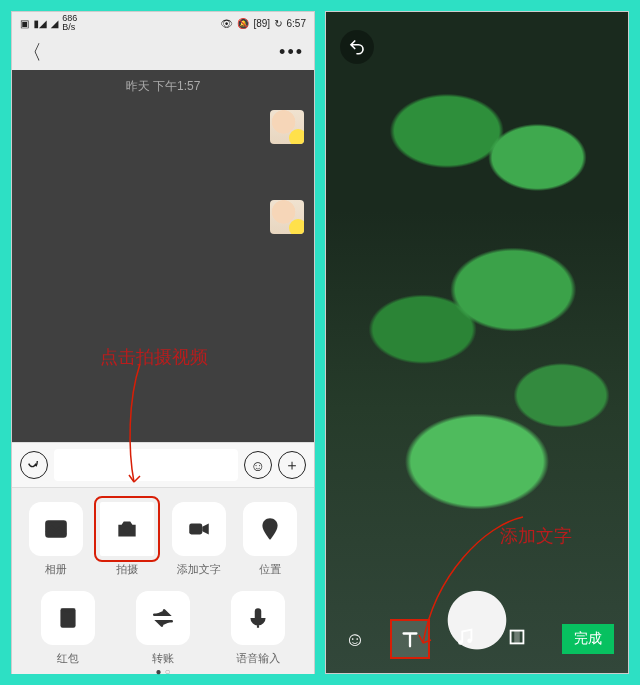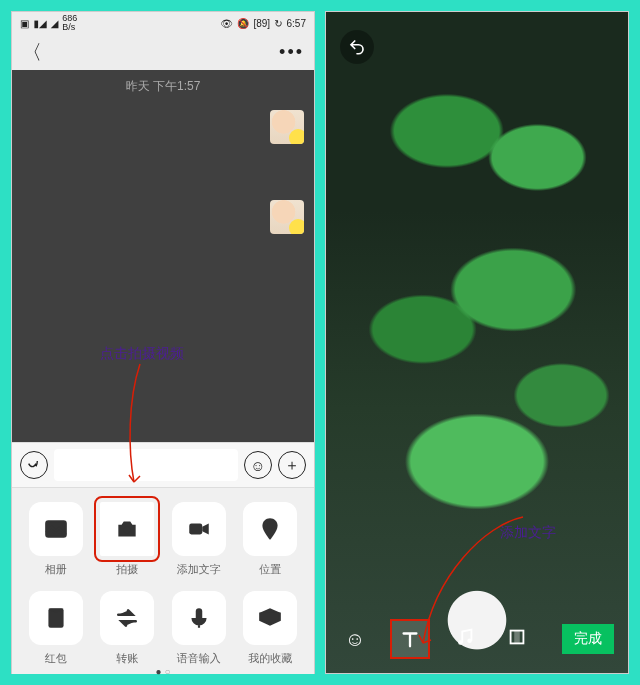--- a/index.html
+++ b/index.html
@@ -49,21 +49,21 @@
   }
   .avatar-msg::after{
     content:""; position:absolute; right:-3px; bottom:-3px;
     width:18px;height:18px;border-radius:50%;
     background:#ffe14a;
   }
   .avatar1 { top: 40px; }
   .avatar2 { top: 130px; }
 
   .annotation-left {
-    position:absolute; color:#4c1d95; font-size:14px;
+    position:absolute; color:#b91c1c; font-size:18px;
   }
   .ann1 { left: 100px; top: 345px; }
   .ann1-svg { position:absolute; left:120px; top:360px; pointer-events:none;}
 
   .input-bar {
     height: 46px; background:#f7f7f7; border-top:1px solid #ddd; border-bottom:1px solid #ddd;
     display:flex; align-items:center; gap:6px; padding:0 8px;
   }
   .round-icon {
     width:28px; height:28px; border:1.5px solid #222; border-radius:50%;
@@ -239,29 +239,20 @@
       </div>
       <div class="att-item">
         <div class="att-btn">
             <svg class="icon" viewBox="0 0 24 24">
               <rect x="9" y="3" width="6" height="12" rx="3"></rect>
               <path d="M6 12a6 6 0 0 0 12 0M12 18v3" fill="none" stroke="#333" stroke-width="2"></path>
             </svg>
           </div>
         <span>语音输入</span>
       </div>
-      <div class="att-item">
-        <div class="att-btn">
-            <svg class="icon" viewBox="0 0 24 24">
-              <path d="M3 7l9-4 9 4-9 4z"></path>
-              <path d="M3 7v7l9 4 9-4V7" fill="none" stroke="#333" stroke-width="2"></path>
-            </svg>
-          </div>
-        <span>我的收藏</span>
-      </div>
     </div>
     <div class="dots"><span class="active">●</span> ○</div>
   </div>
 </div>
 
 <div class="annotation-left ann1">点击拍摄视频</div>
 <svg class="ann1-svg" width="40" height="130">
   <path d="M20 4 C 8 40, 8 90, 14 122" stroke="#d81e06" stroke-width="1.5" fill="none"></path>
   <path d="M14 122 l-5 -7 M14 122 l6 -6" stroke="#d81e06" stroke-width="1.5" fill="none"></path>
 </svg>

